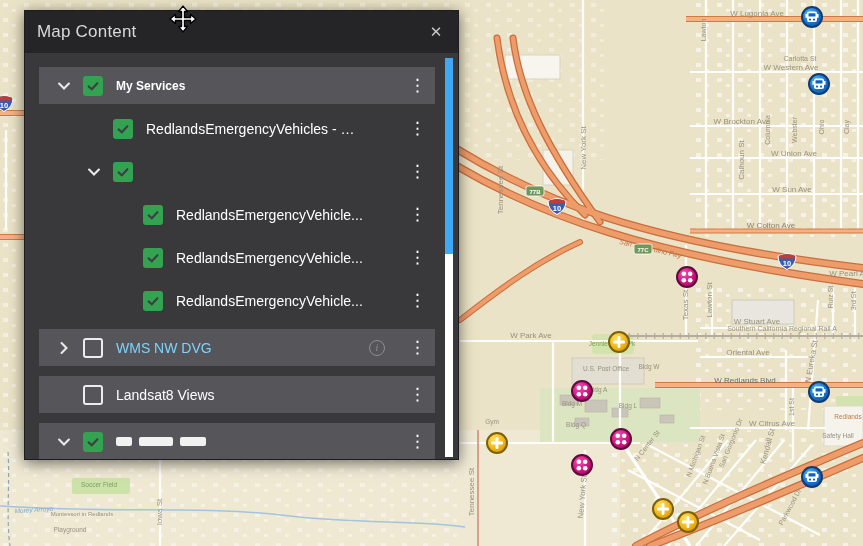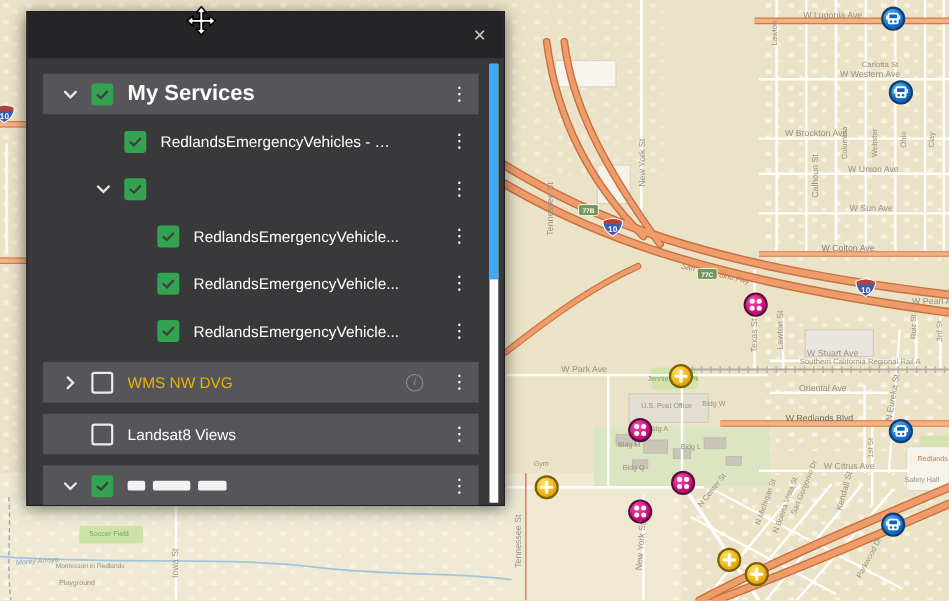--- a/index.html
+++ b/index.html
@@ -29,22 +29,22 @@
        box-sizing:border-box;margin-bottom:6px;width:396px;}
   .row.groupbg{background:#55555a;}
   .row.gap{margin-top:10px;}
   .chev{width:22px;height:22px;flex:0 0 22px;display:flex;align-items:center;justify-content:center;}
   .cbx{width:20px;height:20px;flex:0 0 20px;border-radius:3px;margin-left:8px;
        display:flex;align-items:center;justify-content:center;box-sizing:border-box;}
   .cbx.checked{background:#33a352;}
   .cbx.unchecked{border:2px solid #ececee;background:transparent;}
   .lbl{color:#ffffff;font-size:14px;margin-left:13px;white-space:nowrap;
        overflow:hidden;text-overflow:ellipsis;max-width:215px;}
-  .lbl.bold{font-weight:bold;font-size:20px;}
-  .lbl.disabled{color:#eab308;}
+  .lbl.bold{font-weight:bold;font-size:12px;}
+  .lbl.disabled{color:#7dd3fc;}
   .spacer{flex:1;}
   .info{width:16px;height:16px;border:1.5px solid #8f8f93;border-radius:50%;
         color:#8f8f93;font-size:10px;font-style:italic;font-family:"Liberation Serif",serif;
         display:flex;align-items:center;justify-content:center;margin-right:24px;box-sizing:border-box;}
   .kebab{color:#ffffff;font-size:17px;line-height:1;width:12px;text-align:center;cursor:pointer;}
   .glyphtops{display:flex;gap:7px;margin-left:13px;filter:blur(.7px);}
   .glyphtops i{display:block;width:16px;height:9px;background:#fff;border-radius:2px;opacity:.92;}
   
   #sb-track{position:absolute;left:420px;top:47px;width:8px;height:399px;background:#ffffff;}
   #sb-thumb{position:absolute;left:0;top:0;width:8px;height:196px;background:#3fa9f5;}
@@ -348,20 +348,21 @@
       <div class="marker yellow" style="left: 676.5px; top: 510.5px;">
         <svg width="18" height="18" viewBox="0 0 18 18">
       <rect x="7.6" y="3" width="2.8" height="12" rx="1.2" fill="#fff"></rect>
       <rect x="3" y="7.6" width="12" height="2.8" rx="1.2" fill="#fff"></rect>
         </svg>
       </div>
     </div>
 
   <div id="panel">
     <div id="panel-header">
+      <span id="panel-title">Map Content</span>
       <span id="close-btn">✕</span>
     </div>
     <div id="rows">
         <div class="row groupbg" style="margin-left: 0px;">
           <span class="chev">
             <svg width="18" height="18" viewBox="0 0 22 22">
               <path d="M5 8 L11 14 L17 8" stroke="#e8e8e8" stroke-width="2.6" fill="none" stroke-linecap="round"></path>
             </svg>
           </span>
           <span class="cbx checked">

